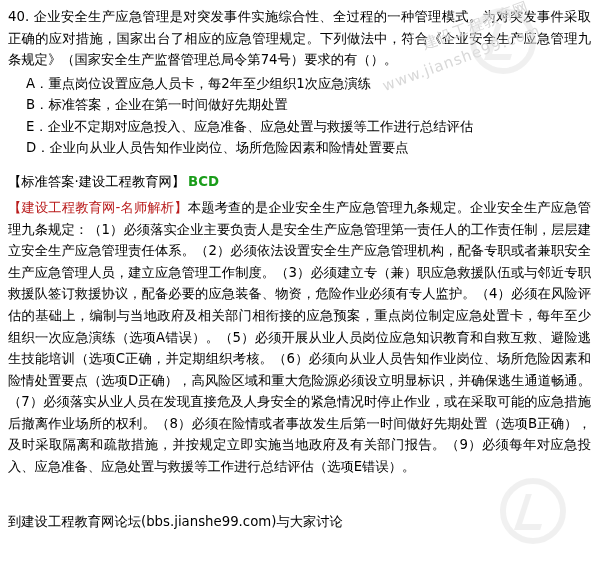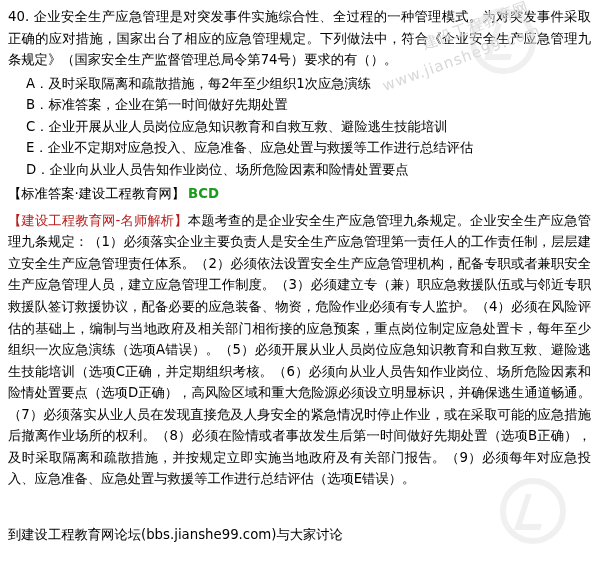--- a/index.html
+++ b/index.html
@@ -35,21 +35,21 @@
     list-style: none;
   }
   .opt {
     line-height: 1.62;
     padding-left: 18px;
     text-indent: 0;
     white-space: nowrap;
   }
   .answer-line {
     line-height: 1.7;
-    margin-top: 3px;
+    margin-top: 12px;
     white-space: nowrap;
   }
   .answer-label {
     color: #000;
   }
   .answer-val {
     color: #1a9c1a;
     font-weight: bold;
     margin-left: 3px;
   }
@@ -121,23 +121,22 @@
   <div class="wm-logo wm-logo-2">
     <div class="wm-ring"></div>
   </div>
 
   <p class="q-stem">
     <span>40.</span>
     <span>企业安全生产应急管理是对突发事件实施综合性、全过程的一种管理模式。为对突发事件采取正确的应对措施，国家出台了相应的应急管理规定。下列做法中，符合《企业安全生产应急管理九条规定》（国家安全生产监督管理总局令第74号）要求的有（）。</span>
   </p>
 
   <ul class="options">
-    <li class="opt">A．及时采取隔离和疏散措施，每2年至少组织1次应急演练</li>
+    <li class="opt">A．重点岗位设置应急人员卡，每2年至少组织1次应急演练</li>
     <li class="opt">B．标准答案，企业在第一时间做好先期处置</li>
-    <li class="opt">C．企业开展从业人员岗位应急知识教育和自救互救、避险逃生技能培训</li>
     <li class="opt">E．企业不定期对应急投入、应急准备、应急处置与救援等工作进行总结评估</li>
     <li class="opt">D．企业向从业人员告知作业岗位、场所危险因素和险情处置要点</li>
   </ul>
 
   <div class="answer-line">
     <span class="answer-label">【标准答案·建设工程教育网】</span><span class="answer-val">BCD</span>
   </div>
 
   <p class="analysis">
     <span class="analysis-title">【建设工程教育网-名师解析】</span><span>本题考查的是企业安全生产应急管理九条规定。企业安全生产应急管理九条规定：（1）必须落实企业主要负责人是安全生产应急管理第一责任人的工作责任制，层层建立安全生产应急管理责任体系。（2）必须依法设置安全生产应急管理机构，配备专职或者兼职安全生产应急管理人员，建立应急管理工作制度。（3）必须建立专（兼）职应急救援队伍或与邻近专职救援队签订救援协议，配备必要的应急装备、物资，危险作业必须有专人监护。（4）必须在风险评估的基础上，编制与当地政府及相关部门相衔接的应急预案，重点岗位制定应急处置卡，每年至少组织一次应急演练（选项A错误）。（5）必须开展从业人员岗位应急知识教育和自救互救、避险逃生技能培训（选项C正确，并定期组织考核。（6）必须向从业人员告知作业岗位、场所危险因素和险情处置要点（选项D正确），高风险区域和重大危险源必须设立明显标识，并确保逃生通道畅通。（7）必须落实从业人员在发现直接危及人身安全的紧急情况时停止作业，或在采取可能的应急措施后撤离作业场所的权利。（8）必须在险情或者事故发生后第一时间做好先期处置（选项B正确），及时采取隔离和疏散措施，并按规定立即实施当地政府及有关部门报告。（9）必须每年对应急投入、应急准备、应急处置与救援等工作进行总结评估（选项E错误）。</span>

